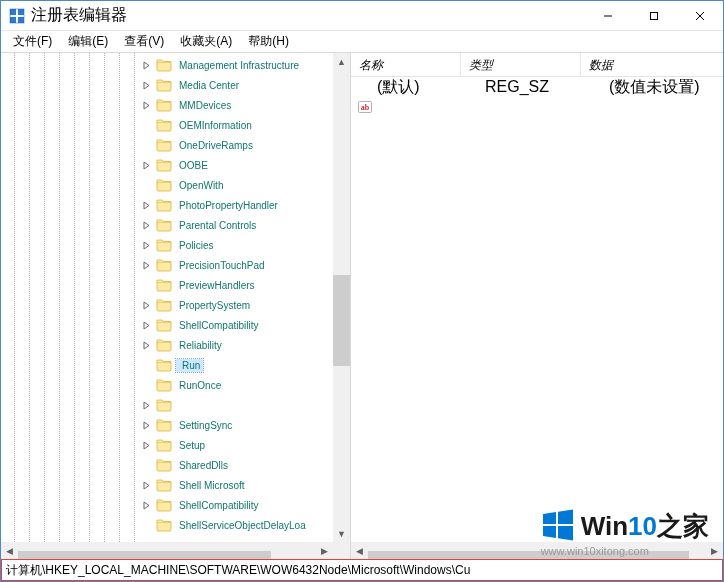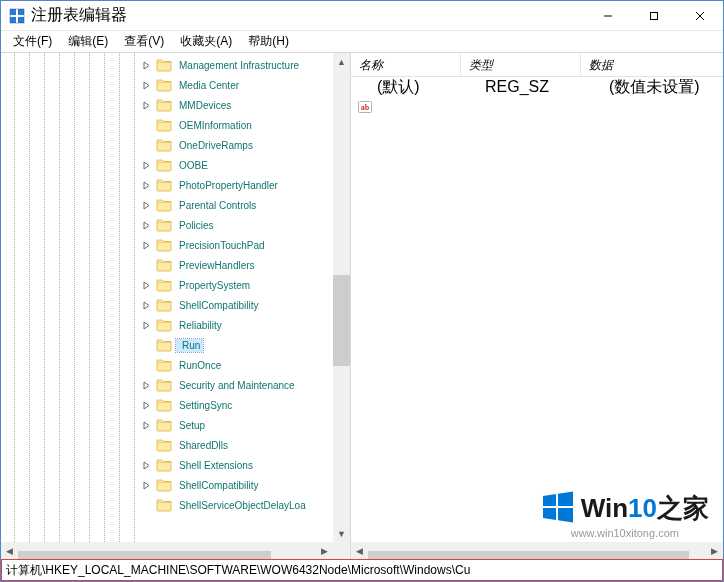--- a/index.html
+++ b/index.html
@@ -155,22 +155,22 @@
   padding: 0 5px;
   font-size: 12px;
   background: #fff;
   border-top: 1px solid #d9d9d9;
   outline: 2px solid #e04040;
   outline-offset: -1px;
 }
 .watermark {
   position: absolute;
   right: 14px;
-  bottom: 42px;
-  text-align: center;
+  bottom: 24px;
+  text-align: left;
   pointer-events: none;
 }
 .watermark .wm-row1 {
   display:flex; align-items:center; justify-content:flex-end; gap:6px;
 }
 .watermark .brand {
   font-size: 26px;
   font-weight: 600;
   color: #1a1a1a;
 }
@@ -295,20 +295,28 @@
                 <path d="M2 1 L7 4.5 L2 8 Z" fill="none" stroke="#6b6b6b" stroke-width="1"></path>
               </svg>
             </span>
             <span class="folder-icon"><svg viewBox="0 0 16 14" width="16" height="14">
                 <path d="M1 2 h5 l1.5 1.5 H15 V12 a1 1 0 0 1 -1 1 H2 a1 1 0 0 1 -1 -1 Z" fill="#ffe9a6" stroke="#d8b53a" stroke-width="0.8"></path>
                 <path d="M1 4.5 H15" stroke="#d8b53a" stroke-width="0.5"></path>
               </svg></span>
             <span class="tree-label">OOBE</span>
           </div>
           <div class="tree-row">
+            <span class="expander"></span>
+            <span class="folder-icon"><svg viewBox="0 0 16 14" width="16" height="14">
+                <path d="M1 2 h5 l1.5 1.5 H15 V12 a1 1 0 0 1 -1 1 H2 a1 1 0 0 1 -1 -1 Z" fill="#ffe9a6" stroke="#d8b53a" stroke-width="0.8"></path>
+                <path d="M1 4.5 H15" stroke="#d8b53a" stroke-width="0.5"></path>
+              </svg></span>
+            <span class="tree-label">OpenWith</span>
+          </div>
+          <div class="tree-row">
             <span class="expander">
               <svg width="9" height="9" viewBox="0 0 9 9">
                 <path d="M2 1 L7 4.5 L2 8 Z" fill="none" stroke="#6b6b6b" stroke-width="1"></path>
               </svg>
             </span>
             <span class="folder-icon"><svg viewBox="0 0 16 14" width="16" height="14">
                 <path d="M1 2 h5 l1.5 1.5 H15 V12 a1 1 0 0 1 -1 1 H2 a1 1 0 0 1 -1 -1 Z" fill="#ffe9a6" stroke="#d8b53a" stroke-width="0.8"></path>
                 <path d="M1 4.5 H15" stroke="#d8b53a" stroke-width="0.5"></path>
               </svg></span>
             <span class="tree-label">PhotoPropertyHandler</span>
@@ -412,21 +420,20 @@
           <div class="tree-row">
             <span class="expander">
               <svg width="9" height="9" viewBox="0 0 9 9">
                 <path d="M2 1 L7 4.5 L2 8 Z" fill="none" stroke="#6b6b6b" stroke-width="1"></path>
               </svg>
             </span>
             <span class="folder-icon"><svg viewBox="0 0 16 14" width="16" height="14">
                 <path d="M1 2 h5 l1.5 1.5 H15 V12 a1 1 0 0 1 -1 1 H2 a1 1 0 0 1 -1 -1 Z" fill="#ffe9a6" stroke="#d8b53a" stroke-width="0.8"></path>
                 <path d="M1 4.5 H15" stroke="#d8b53a" stroke-width="0.5"></path>
               </svg></span>
-            <span class="tree-label">Security and Maintenance</span>
           </div>
           <div class="tree-row">
             <span class="expander">
               <svg width="9" height="9" viewBox="0 0 9 9">
                 <path d="M2 1 L7 4.5 L2 8 Z" fill="none" stroke="#6b6b6b" stroke-width="1"></path>
               </svg>
             </span>
             <span class="folder-icon"><svg viewBox="0 0 16 14" width="16" height="14">
                 <path d="M1 2 h5 l1.5 1.5 H15 V12 a1 1 0 0 1 -1 1 H2 a1 1 0 0 1 -1 -1 Z" fill="#ffe9a6" stroke="#d8b53a" stroke-width="0.8"></path>
                 <path d="M1 4.5 H15" stroke="#d8b53a" stroke-width="0.5"></path>
@@ -456,21 +463,21 @@
           <div class="tree-row">
             <span class="expander">
               <svg width="9" height="9" viewBox="0 0 9 9">
                 <path d="M2 1 L7 4.5 L2 8 Z" fill="none" stroke="#6b6b6b" stroke-width="1"></path>
               </svg>
             </span>
             <span class="folder-icon"><svg viewBox="0 0 16 14" width="16" height="14">
                 <path d="M1 2 h5 l1.5 1.5 H15 V12 a1 1 0 0 1 -1 1 H2 a1 1 0 0 1 -1 -1 Z" fill="#ffe9a6" stroke="#d8b53a" stroke-width="0.8"></path>
                 <path d="M1 4.5 H15" stroke="#d8b53a" stroke-width="0.5"></path>
               </svg></span>
-            <span class="tree-label">Shell Extensions</span>
+            <span class="tree-label">Shell Microsoft</span>
           </div>
           <div class="tree-row">
             <span class="expander">
               <svg width="9" height="9" viewBox="0 0 9 9">
                 <path d="M2 1 L7 4.5 L2 8 Z" fill="none" stroke="#6b6b6b" stroke-width="1"></path>
               </svg>
             </span>
             <span class="folder-icon"><svg viewBox="0 0 16 14" width="16" height="14">
                 <path d="M1 2 h5 l1.5 1.5 H15 V12 a1 1 0 0 1 -1 1 H2 a1 1 0 0 1 -1 -1 Z" fill="#ffe9a6" stroke="#d8b53a" stroke-width="0.8"></path>
                 <path d="M1 4.5 H15" stroke="#d8b53a" stroke-width="0.5"></path>

